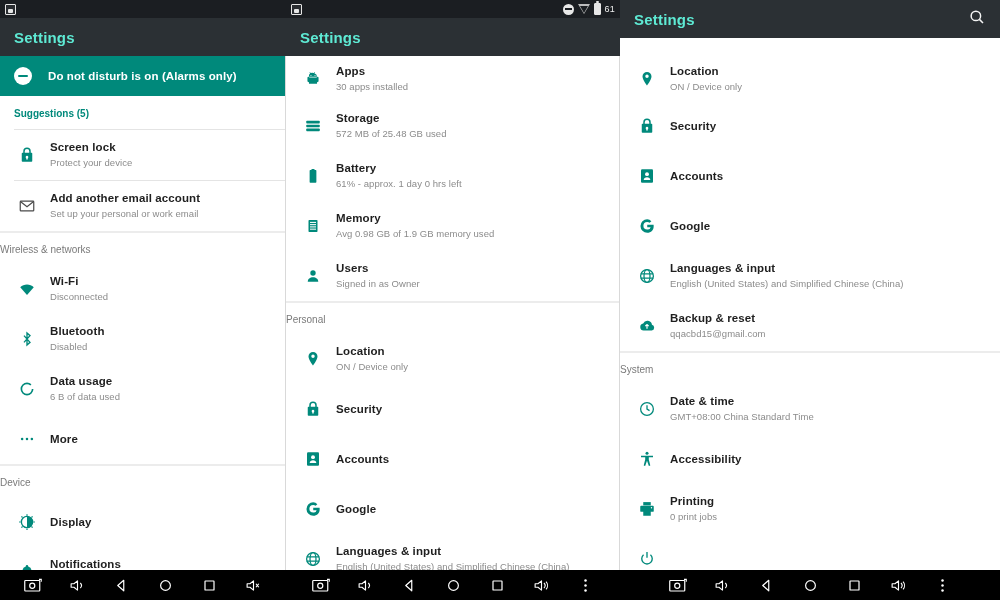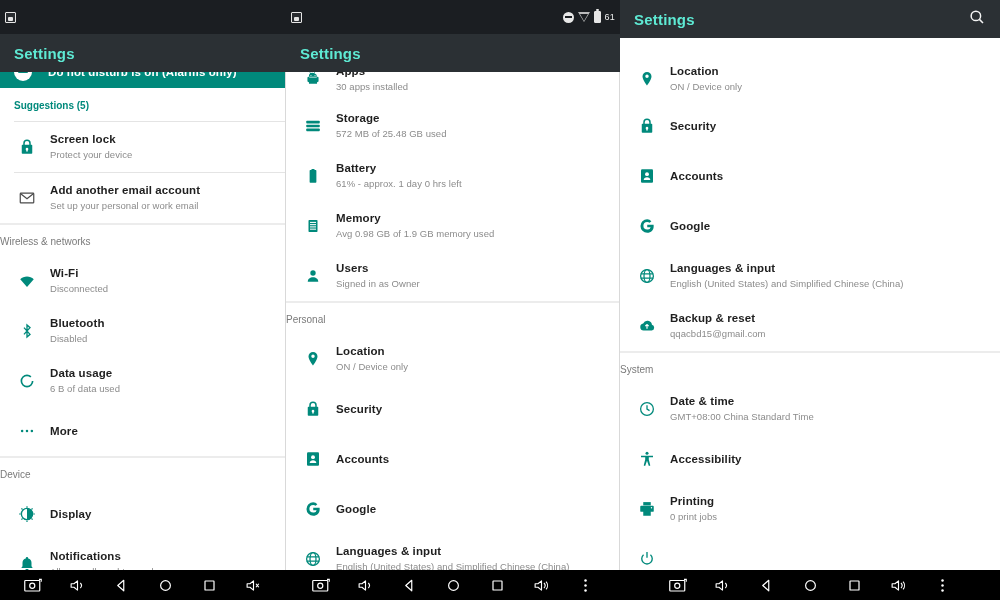--- a/index.html
+++ b/index.html
@@ -17,21 +17,21 @@
     background: #ffffff;
     overflow: hidden;
     flex: 0 0 auto;
   }
   .panel.p1 { width: 286px; }
   .panel.p2 { width: 334px; }
   .panel.p3 { width: 380px; }
 
   
   .statusbar {
-    height: 34px;
+    height: 18px;
     background: #1b1e22;
     display: flex;
     align-items: center;
     padding: 0 5px;
     color: #e8e8e8;
     font-size: 9px;
     position: relative;
     z-index: 5;
   }
   .sb-left { display: flex; align-items: center; gap: 4px; }
@@ -114,21 +114,21 @@
   .content {
     position: absolute;
     left: 0; right: 0;
     top: 56px; bottom: 30px;
     overflow: hidden;
     background: #fff;
   }
 
   .dnd-banner {
     background: #00897b;
-    height: 32px;
+    height: 40px;
     display: flex;
     align-items: center;
     padding-left: 10px;
     gap: 16px;
   }
   .dnd-banner .dnd-circle {
     width: 18px; height: 18px; border-radius: 50%;
     background: #ffffff; position: relative; flex: 0 0 auto;
     margin-left: 4px;
   }

